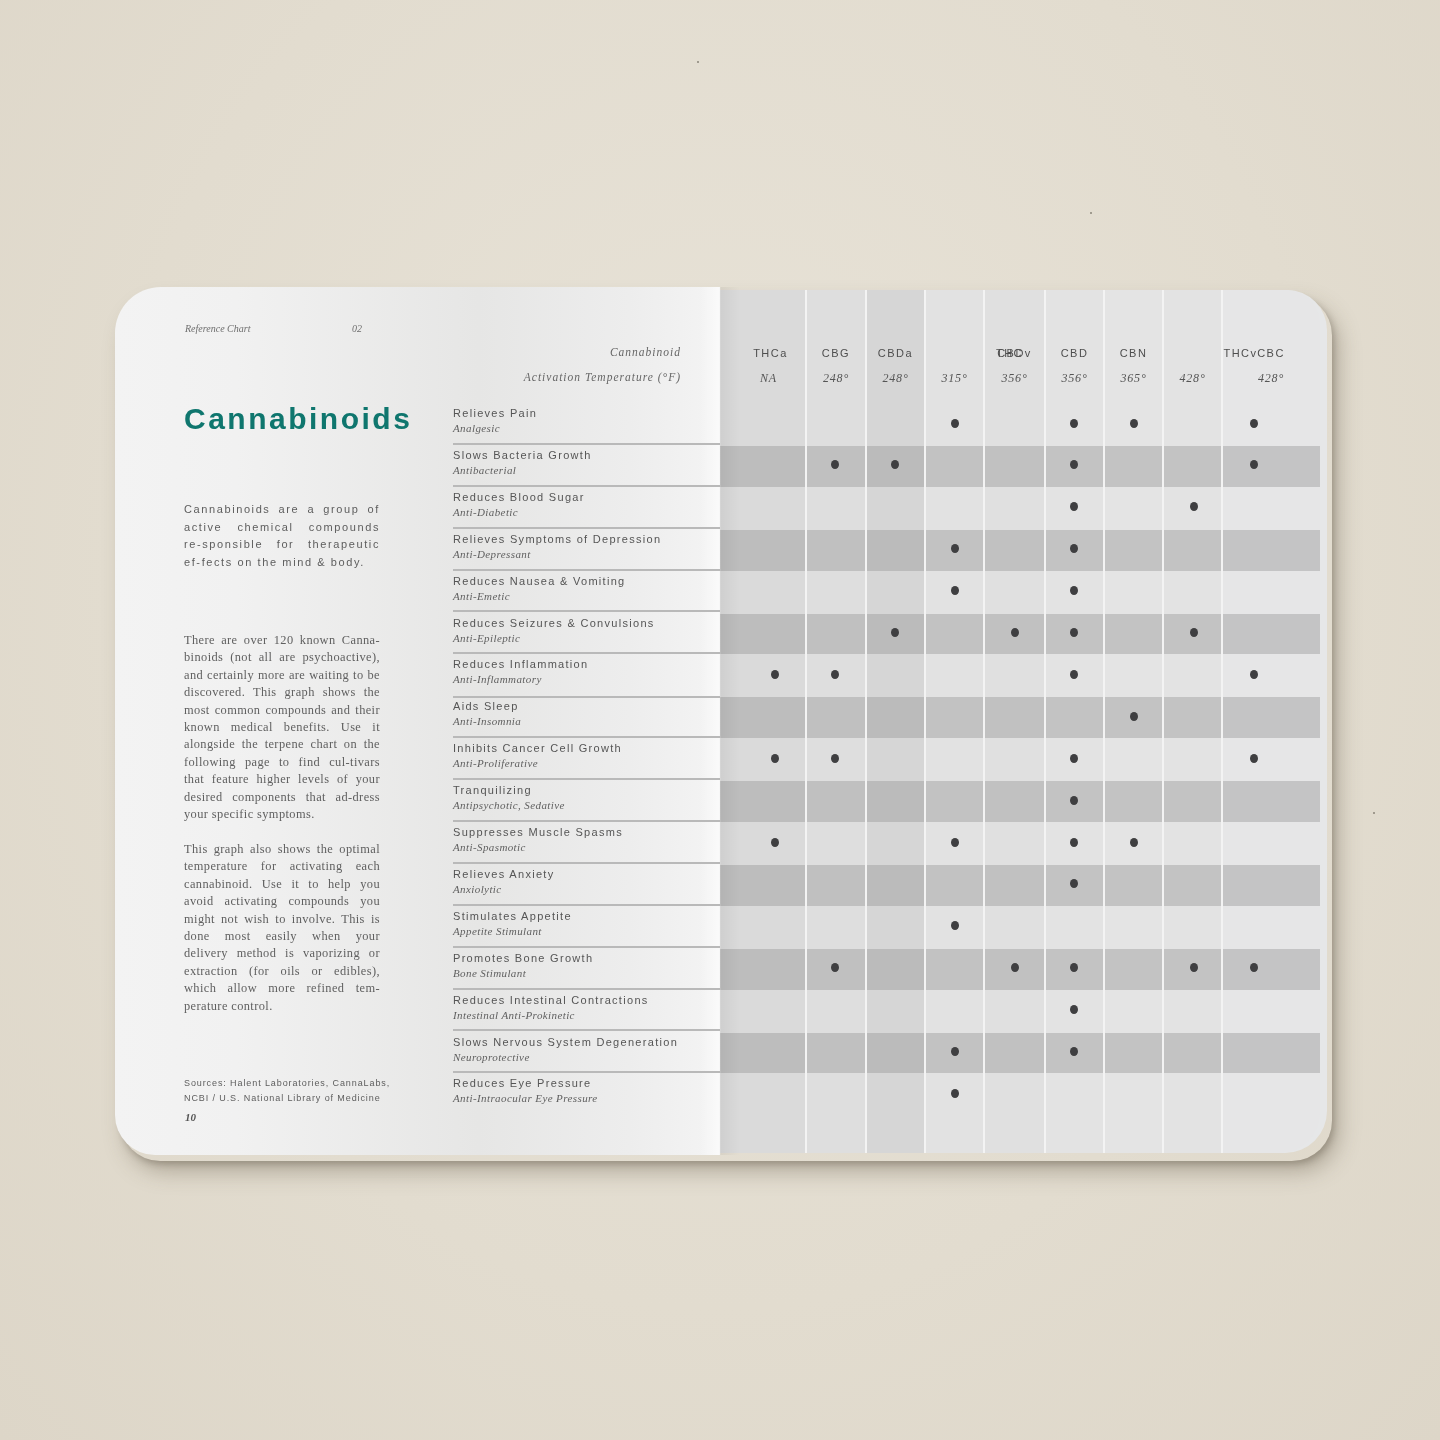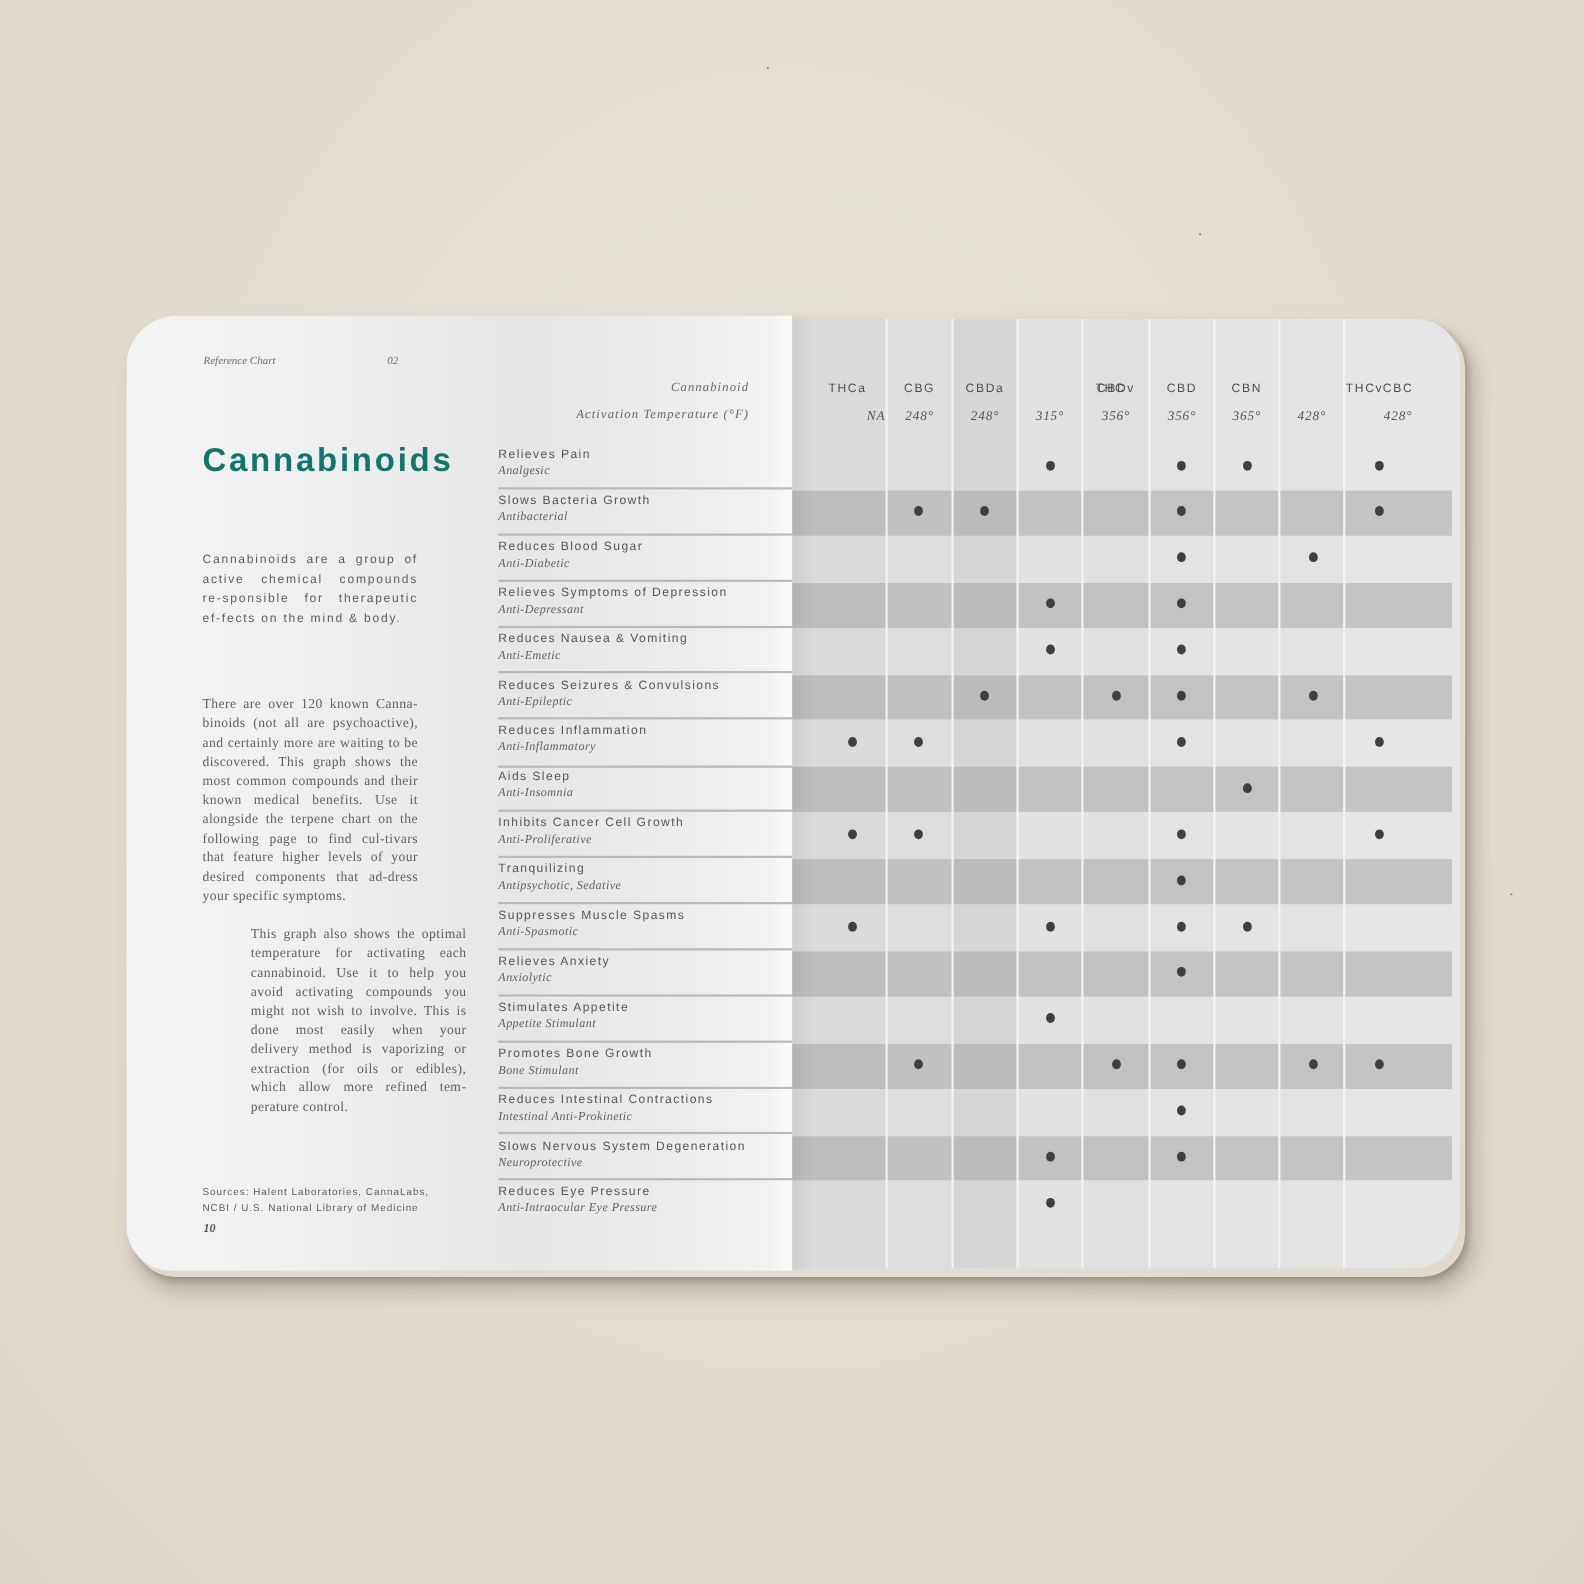--- a/index.html
+++ b/index.html
@@ -115,21 +115,21 @@
 <div class="book-shadow"></div>
 
 <div class="page-left"></div>
 
 <div class="runner" style="left:185px;">Reference Chart</div>
 <div class="runner" style="left:352px;">02</div>
 
 <div class="page-title">Cannabinoids</div>
 <div class="intro">Cannabinoids are a group of active chemical compounds re-sponsible for therapeutic ef-fects on the mind &amp; body.</div>
 <div class="body-serif" style="top:632px;">There are over 120 known Canna-binoids (not all are psychoactive), and certainly more are waiting to be discovered. This graph shows the most common compounds and their known medical benefits. Use it alongside the terpene chart on the following page to find cul-tivars that feature higher levels of your desired components that ad-dress your specific symptoms.</div>
-<div class="body-serif" style="top:841px;margin-left:44px;">This graph also shows the optimal temperature for activating each cannabinoid. Use it to help you avoid activating compounds you might not wish to involve. This is done most easily when your delivery method is vaporizing or extraction (for oils or edibles), which allow more refined tem-perature control.</div>
+<div class="body-serif" style="top:841px;">This graph also shows the optimal temperature for activating each cannabinoid. Use it to help you avoid activating compounds you might not wish to involve. This is done most easily when your delivery method is vaporizing or extraction (for oils or edibles), which allow more refined tem-perature control.</div>
 <div class="sources">Sources: Halent Laboratories, CannaLabs, NCBI / U.S. National Library of Medicine</div>
 <div class="folio">10</div>
 
 <div class="hdr-label" style="top:346px;">Cannabinoid</div>
 <div class="hdr-label" style="top:371px;">Activation Temperature (°F)</div>
 
 <div class="page-right"></div>
 <div id="grid-layer">
     <div class="col-bg" style="left: 720px; width: 86px; background: rgb(218, 218, 218); border-radius: 0px;"></div>
     <div class="col-bg" style="left: 806px; width: 60px; background: rgb(222, 222, 222); border-radius: 0px;"></div>
@@ -150,21 +150,21 @@
     <div class="band" style="top: 1032.5px; height: 40.9px;"></div>
     <div class="col-divider" style="left: 805px;"></div>
     <div class="col-divider" style="left: 865px;"></div>
     <div class="col-divider" style="left: 924px;"></div>
     <div class="col-divider" style="left: 983px;"></div>
     <div class="col-divider" style="left: 1044px;"></div>
     <div class="col-divider" style="left: 1103px;"></div>
     <div class="col-divider" style="left: 1162px;"></div>
     <div class="col-divider" style="left: 1221px;"></div>
     <div class="col-head" style="left: 735px; width: 71px;">THCa</div>
-    <div class="col-temp" style="left: 761px; width: 71px; text-align: center;">NA</div>
+    <div class="col-temp" style="left: 733px; width: 71px; text-align: center;">NA</div>
     <div class="col-head" style="left: 806px; width: 60px;">CBG</div>
     <div class="col-temp" style="left: 806px; width: 60px;">248°</div>
     <div class="col-head" style="left: 866px; width: 59px;">CBDa</div>
     <div class="col-temp" style="left: 866px; width: 59px;">248°</div>
     <div class="col-head" style="left: 980px; width: 59px;">THC</div>
     <div class="col-temp" style="left: 925px; width: 59px;">315°</div>
     <div class="col-head" style="left: 984px; width: 61px;">CBDv</div>
     <div class="col-temp" style="left: 984px; width: 61px;">356°</div>
     <div class="col-head" style="left: 1045px; width: 59px;">CBD</div>
     <div class="col-temp" style="left: 1045px; width: 59px;">356°</div>

